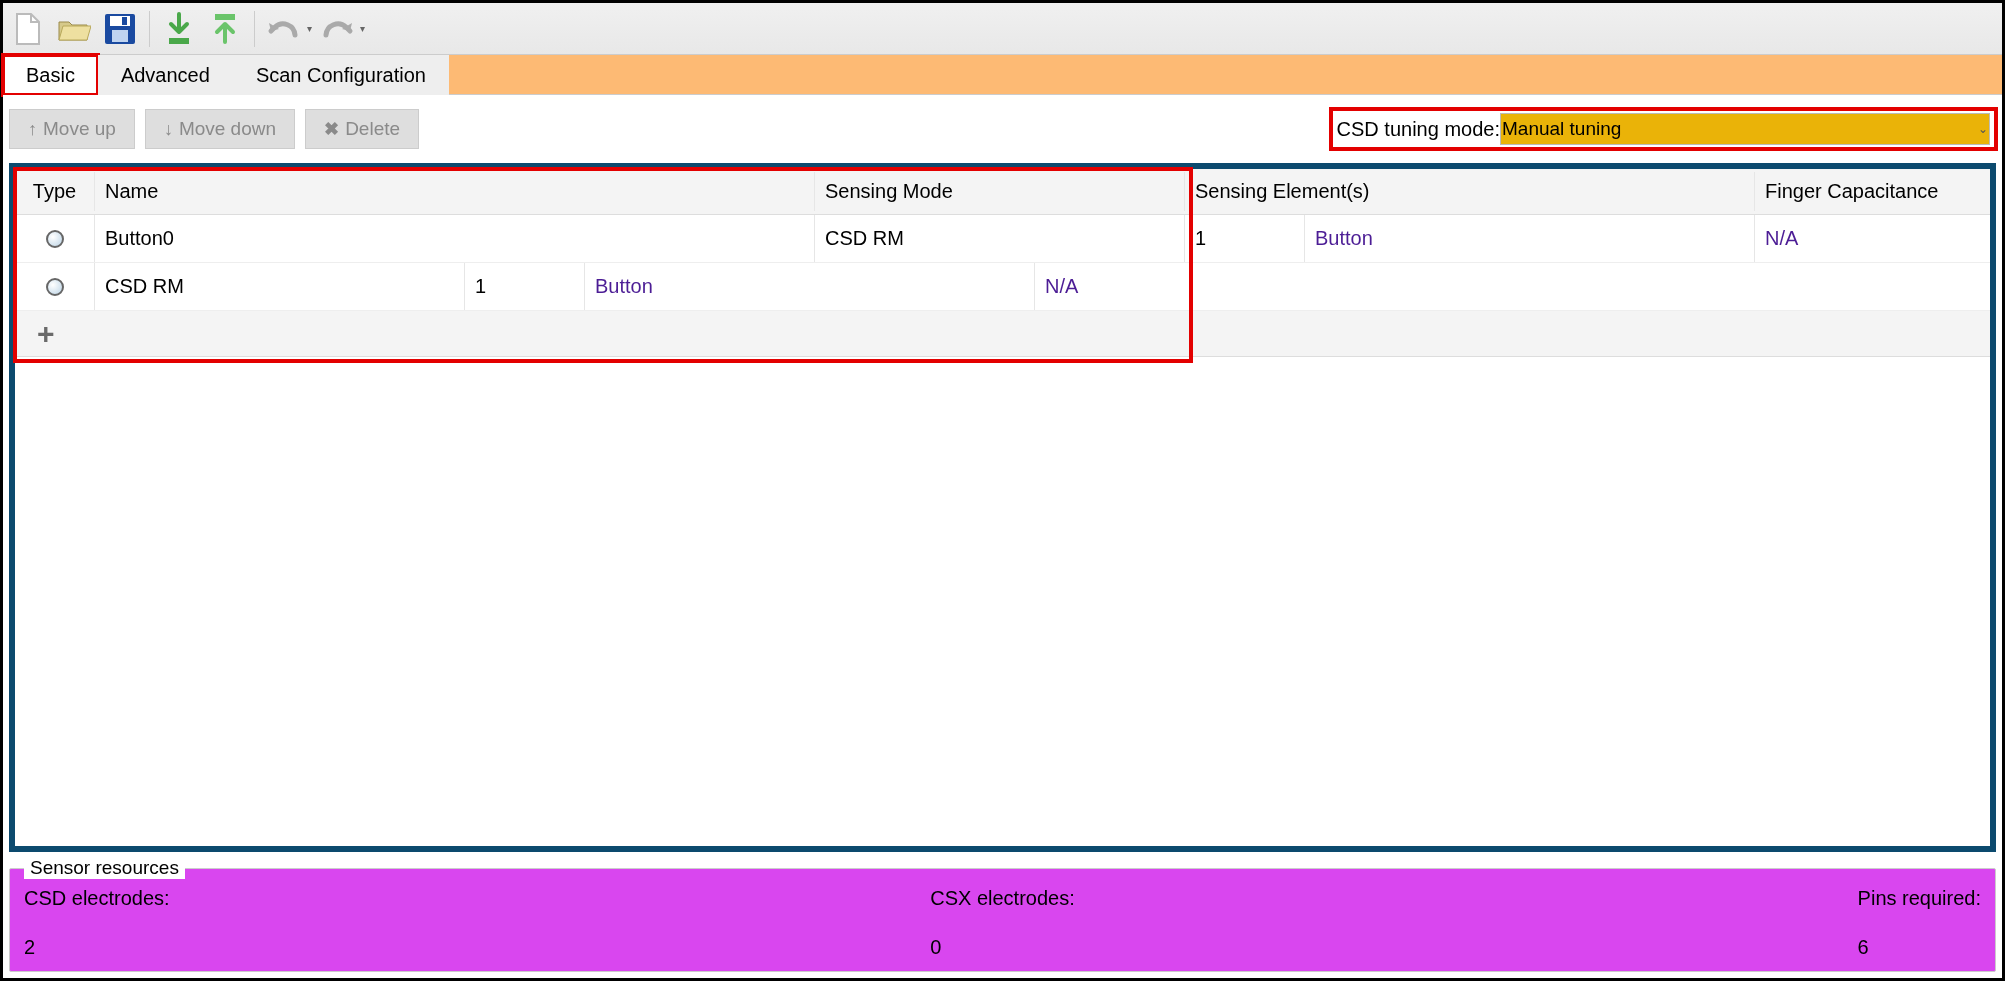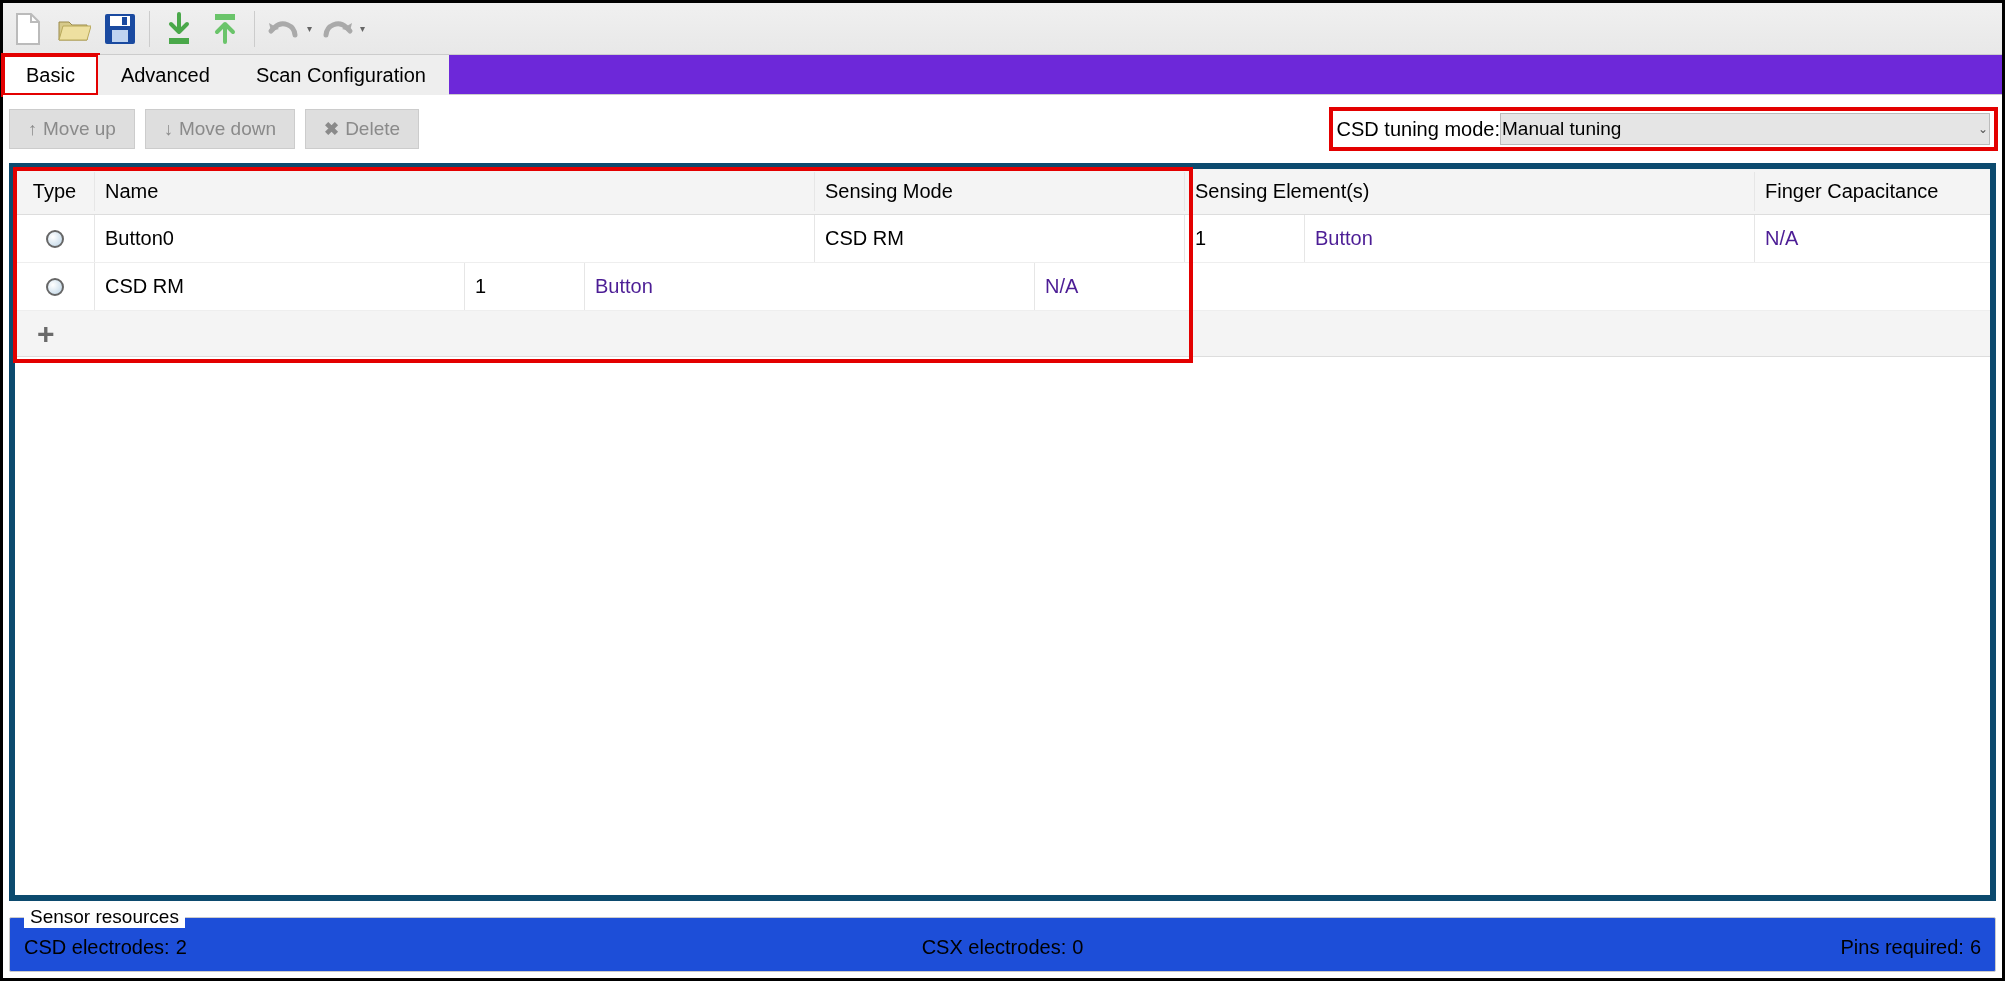--- a/index.html
+++ b/index.html
@@ -44,21 +44,21 @@
   margin: 0 4px;
 }
 .dropdown-arrow {
   font-size: 10px;
   color: #666;
   margin-left: -2px;
   align-self: center;
 }
 .tabs {
   display: flex;
-  background: #6d28d9;
+  background: #fdba74;
   border-bottom: 1px solid #ccc;
   padding-left: 0;
 }
 .tab {
   padding: 8px 22px;
   font-size: 20px;
   cursor: pointer;
   border: 1px solid transparent;
   border-bottom: none;
   margin-bottom: -1px;
@@ -103,21 +103,21 @@
 }
 .spacer { flex: 1; }
 .tuning-group {
   display: flex;
   align-items: center;
   padding: 4px 6px;
 }
 .tuning-label { font-size: 20px; }
 .select-box {
   width: 490px;
-  background: #e5e5e5;
+  background: #eab308;
   border: 1px solid #bbb;
   padding: 4px 1px;
   font-size: 19px;
   display: flex;
   align-items: center;
   justify-content: space-between;
 }
 .chev { font-size: 12px; color: #555; }
 .table-wrap {
   flex: 1;
@@ -182,36 +182,36 @@
   top: -2px;
   width: 1180px;
   height: 196px;
 }
 .footer {
   margin-top: 16px;
   border: 1px solid #ccc;
   border-radius: 2px;
   position: relative;
   padding: 18px 14px 12px 14px;
-  background: #1d4ed8;
+  background: #d946ef;
 }
 .footer-legend {
   position: absolute;
   top: -12px;
   left: 14px;
   background: #fff;
   padding: 0 6px;
   font-size: 19px;
 }
 .footer-row {
   display: flex;
   font-size: 20px;
   gap: 20px;
 }
-.footer-item { display: flex; gap: 6px; align-items: baseline; }
+.footer-item { display: flex; gap: 26px; align-items: baseline; flex-direction: column; }
 .footer-item.center { position: absolute; left: 50%; transform: translateX(-50%); }
 .footer-item.right { margin-left: auto; }
 </style>
 </head>
 <body>
 
 <div class="app">
 
   <div class="toolbar">
     <div class="toolbar-icon">

